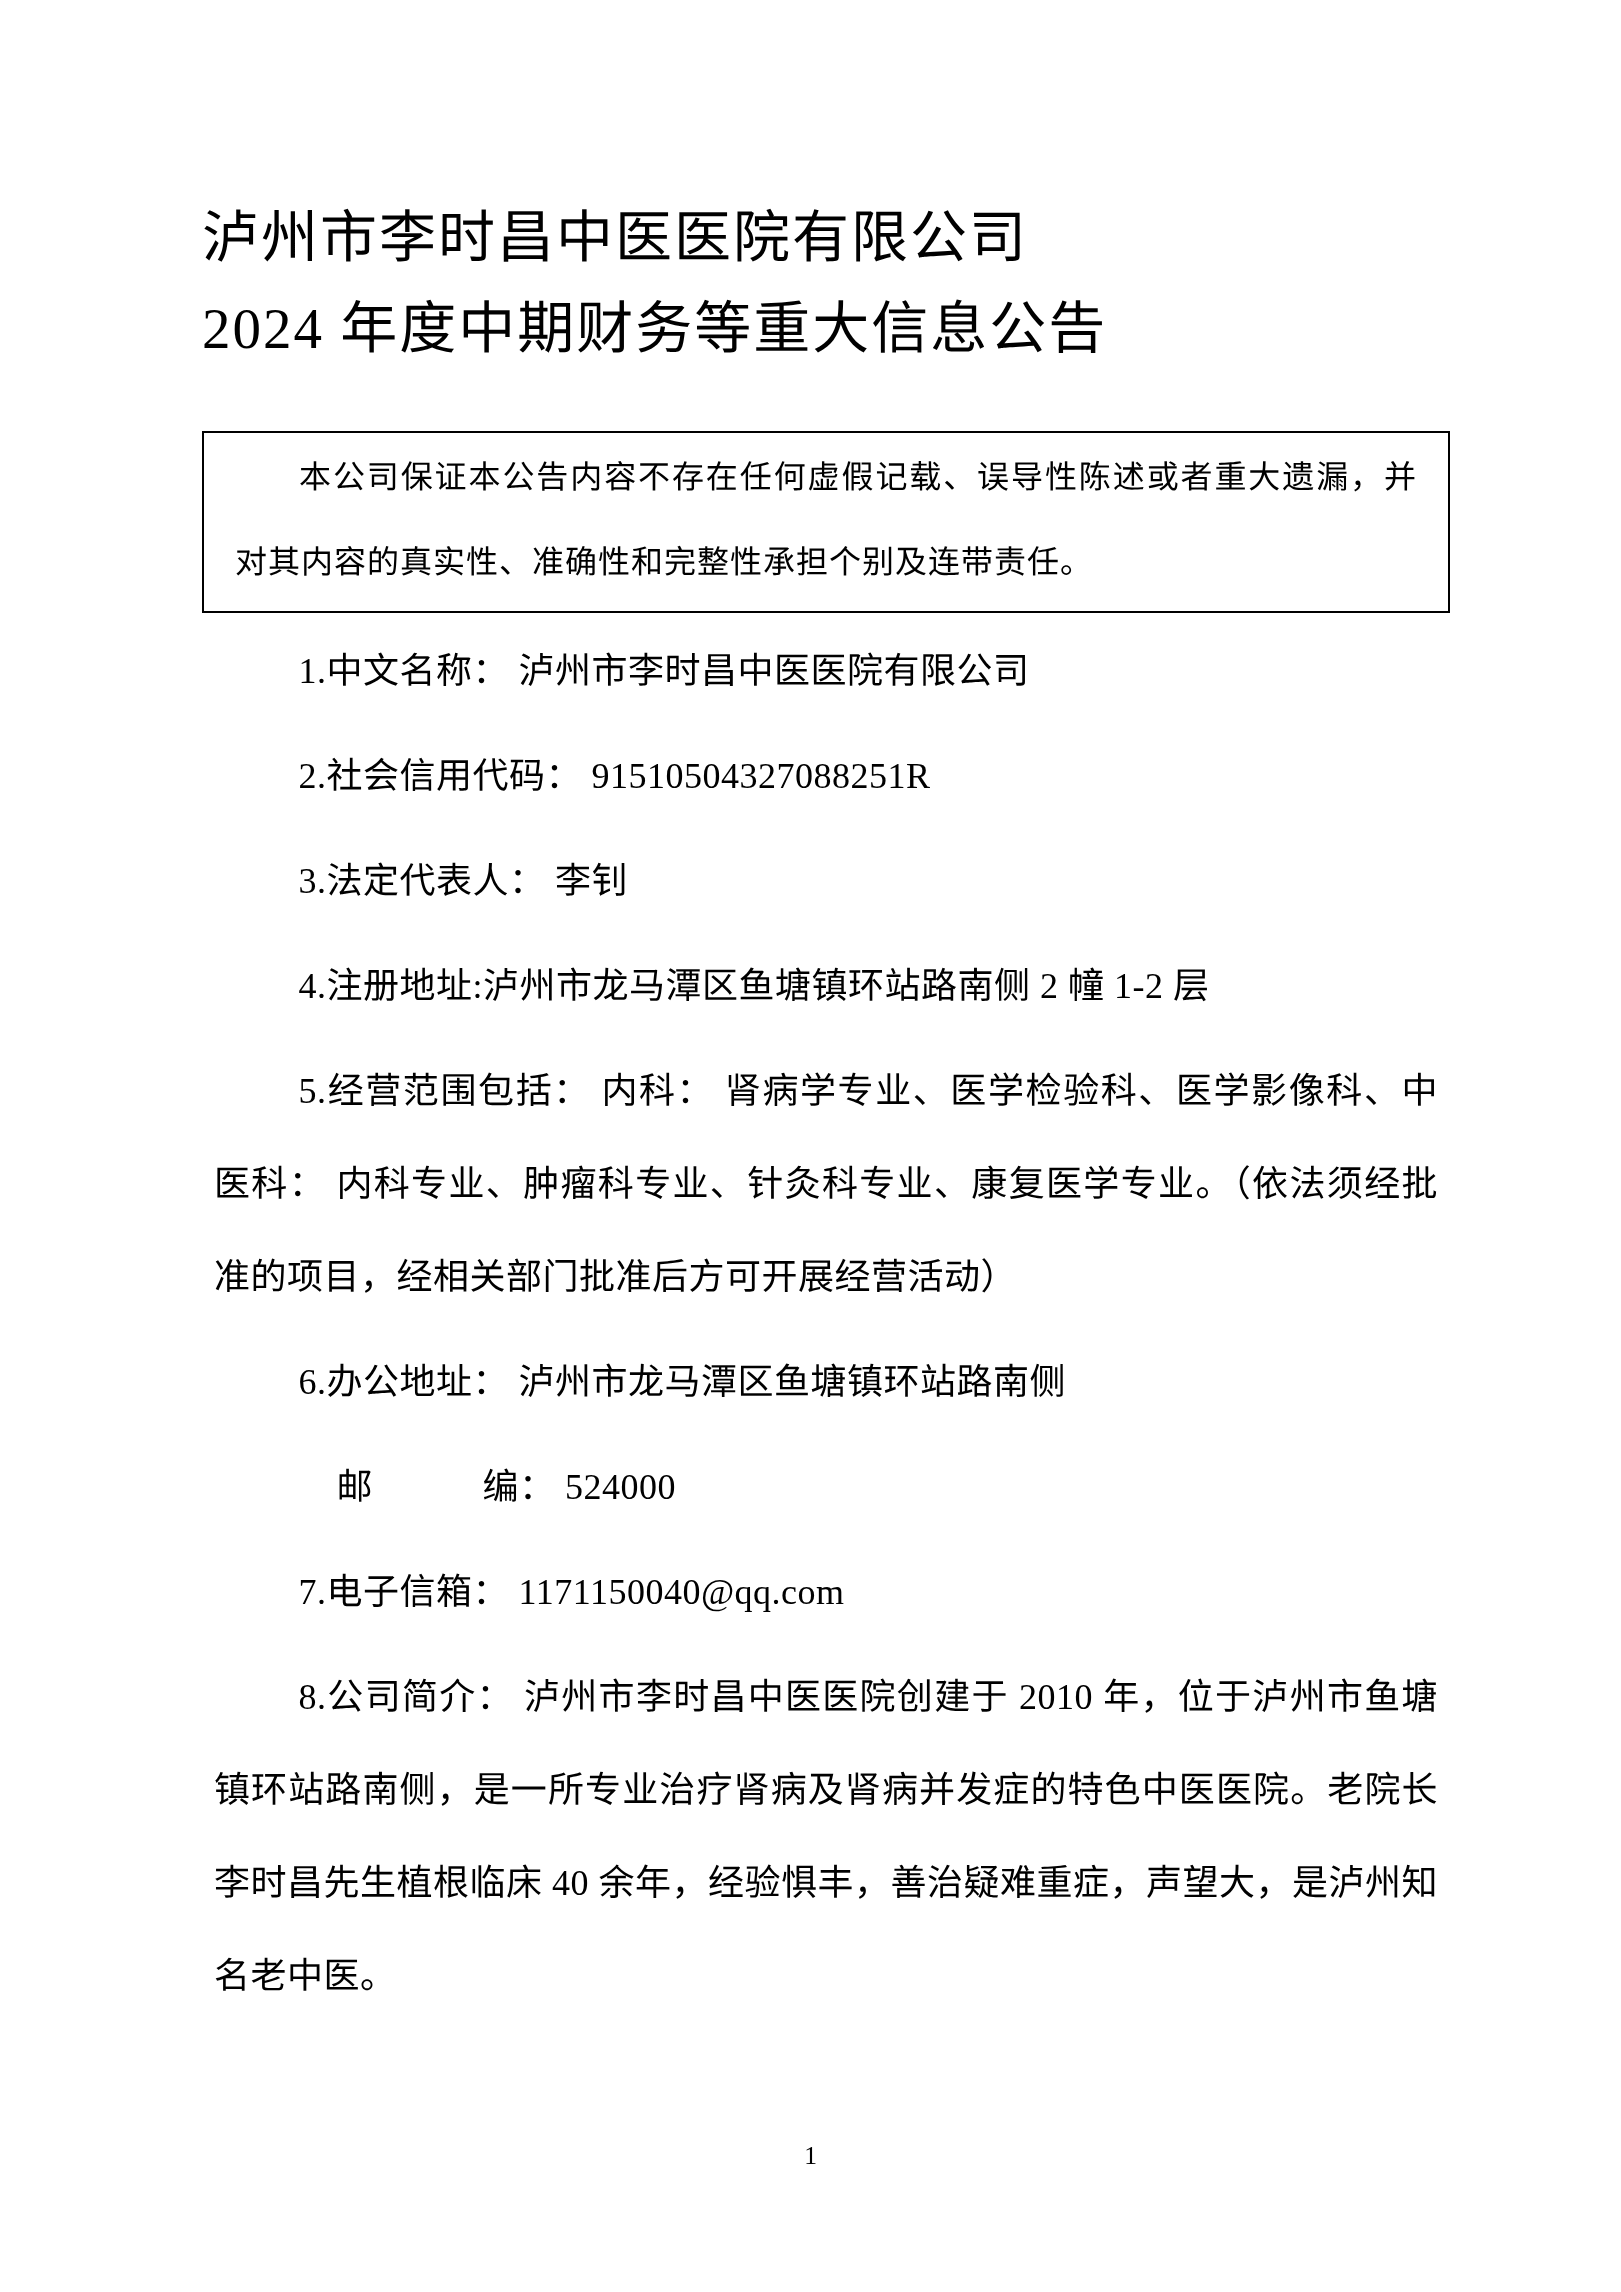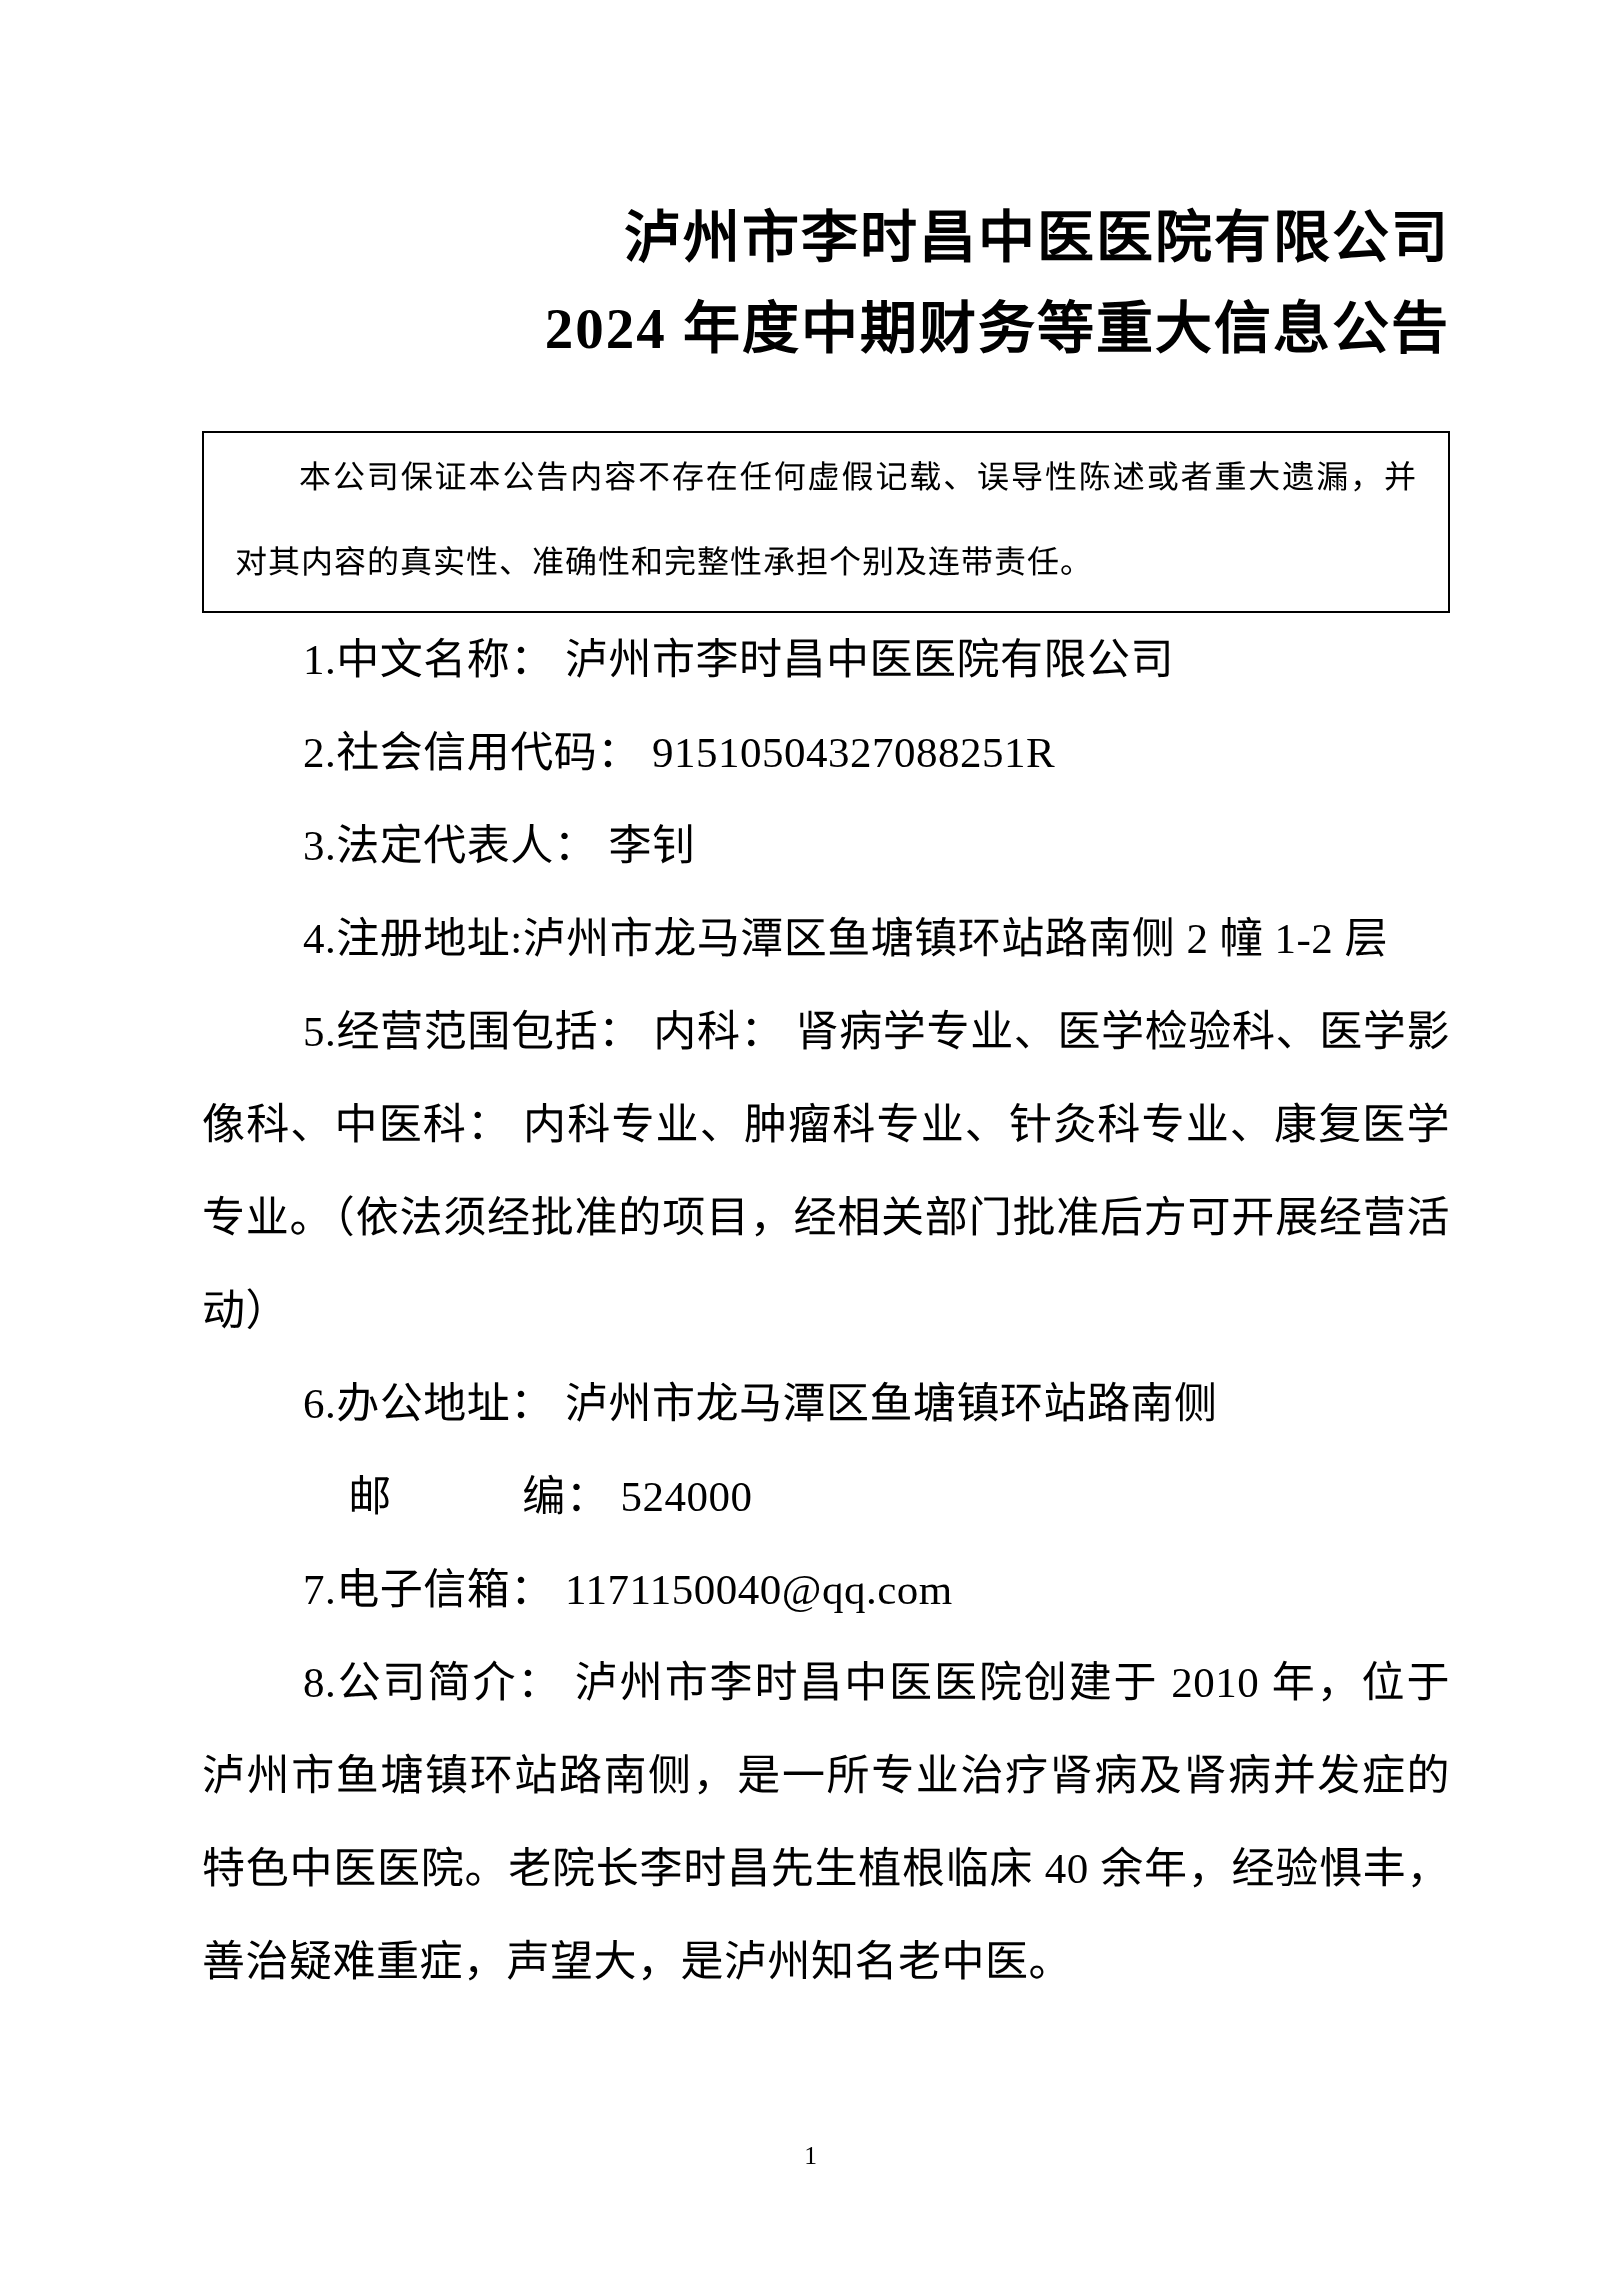--- a/index.html
+++ b/index.html
@@ -14,23 +14,23 @@
     margin: 0 auto;
     background: #ffffff;
     color: #000000;
     box-sizing: border-box;
     padding: 0 171px 0 202px;
     overflow: hidden;
     font-family: "Liberation Serif", "DejaVu Serif", serif;
   }
   .doc-title {
     margin: 192px 0 0 0;
-    text-align: right;
+    text-align: left;
     font-family: "Liberation Serif", "DejaVu Serif", serif;
-    font-weight: bold;
+    font-weight: normal;
     font-size: 57px;
     line-height: 91px;
     letter-spacing: 2px;
   }
   .disclaimer-box {
     margin-top: 57px;
     border: 2.9px solid #000000;
     padding: 2px 31px 5.9px 31px;
     box-sizing: border-box;
   }
@@ -45,22 +45,22 @@
   .section-heading {
     margin: 47px 0 0 0;
     font-family: "Liberation Sans", "DejaVu Sans", sans-serif;
     font-weight: bold;
     font-size: 43px;
     line-height: 93px;
     text-indent: 2.3em;
     letter-spacing: 1px;
   }
   .body-para {
-    margin: 0;
-    font-size: 43px;
+    margin: 12px;
+    font-size: 36px;
     line-height: 93px;
     text-indent: 2.35em;
     text-align: justify;
     letter-spacing: 0.5px;
   }
   .body-para.indent-deep {
     text-indent: 3.4em;
     text-align: left;
   }
   .page-number {

